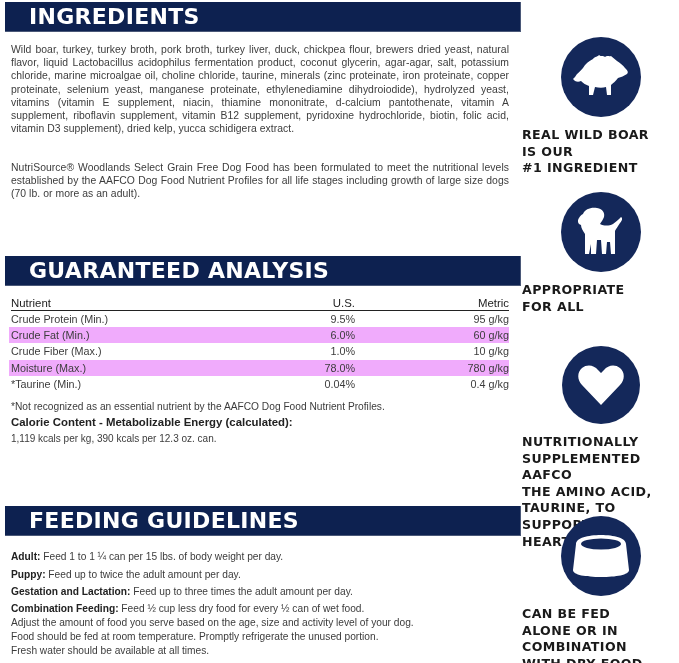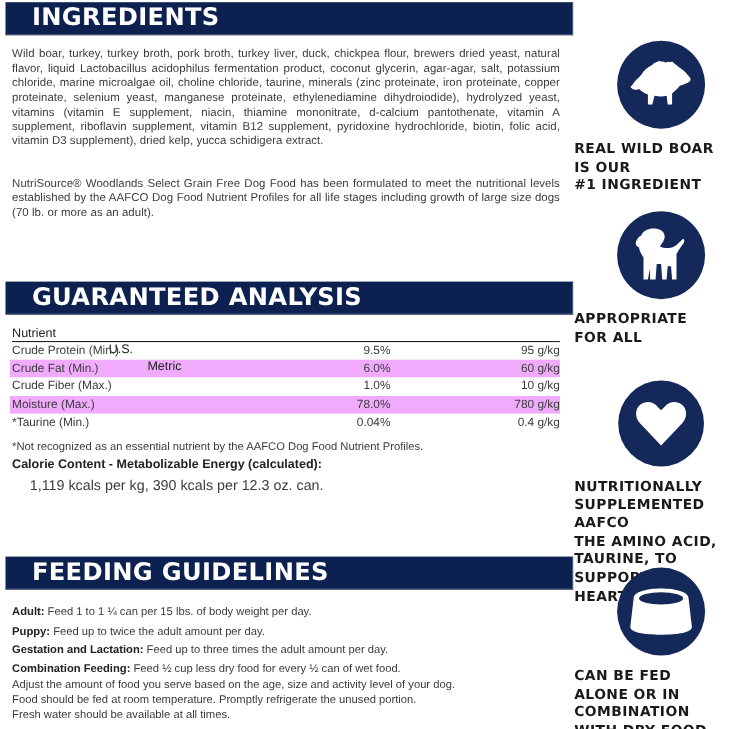--- a/index.html
+++ b/index.html
@@ -19,30 +19,30 @@
 
     .para {
       position: absolute; left: 11px; width: 498px; font-size: 10.4px; line-height: 13.2px;
       color: #3c3c3c; text-align: justify; letter-spacing: 0.05px;
     }
     .ingredients-text { top: 43px; }
     .aafco-text { top: 161px; }
 
     .table { position: absolute; left: 11px; top: 296px; width: 498px; }
     .thead { display: flex; font-size: 11.4px; color: #222; height: 15px; line-height: 15px;
-      border-bottom: 1.5px solid #222; font-weight: 500; flex-direction: column; }
+      border-bottom: 1.5px solid #222; font-weight: 500; }
     .row { display: flex; font-size: 10.8px; height: 16.2px; line-height: 16.2px; color: #3c3c3c; }
     .row.shade { background: #f0abfc; margin-left: -2px; padding-left: 2px; }
     .c1 { flex: 1; }
     .c2 { width: 110px; text-align: right; }
     .c3 { width: 154px; text-align: right; }
 
     .footnote { position: absolute; left: 11px; top: 401px; font-size: 10.2px; color: #3c3c3c; }
     .cal-title { position: absolute; left: 11px; top: 416px; font-size: 11.4px; font-weight: bold; color: #222; }
-    .cal-value { position: absolute; left: 11px; top: 433px; font-size: 13px; color: #3c3c3c; margin-left: 16px; }
+    .cal-value { position: absolute; left: 11px; top: 433px; font-size: 10px; color: #3c3c3c; }
 
     .feeding { position: absolute; left: 11px; top: 548px; width: 500px; font-size: 10.2px; color: #3c3c3c; }
     .feed-line { height: 17.6px; line-height: 17.6px; }
     .feed-line b { color: #222; }
     .feed-plain { line-height: 14.2px; }
 
     .right { position: absolute; left: 522px; top: 0; width: 157px; height: 663px; }
     .feature { position: absolute; left: 0; width: 157px; text-align: left; }
     .circle { width: 80px; height: 80px; border-radius: 50%; background: #14285a; margin: 0 auto;
       display: flex; align-items: center; justify-content: center; }

